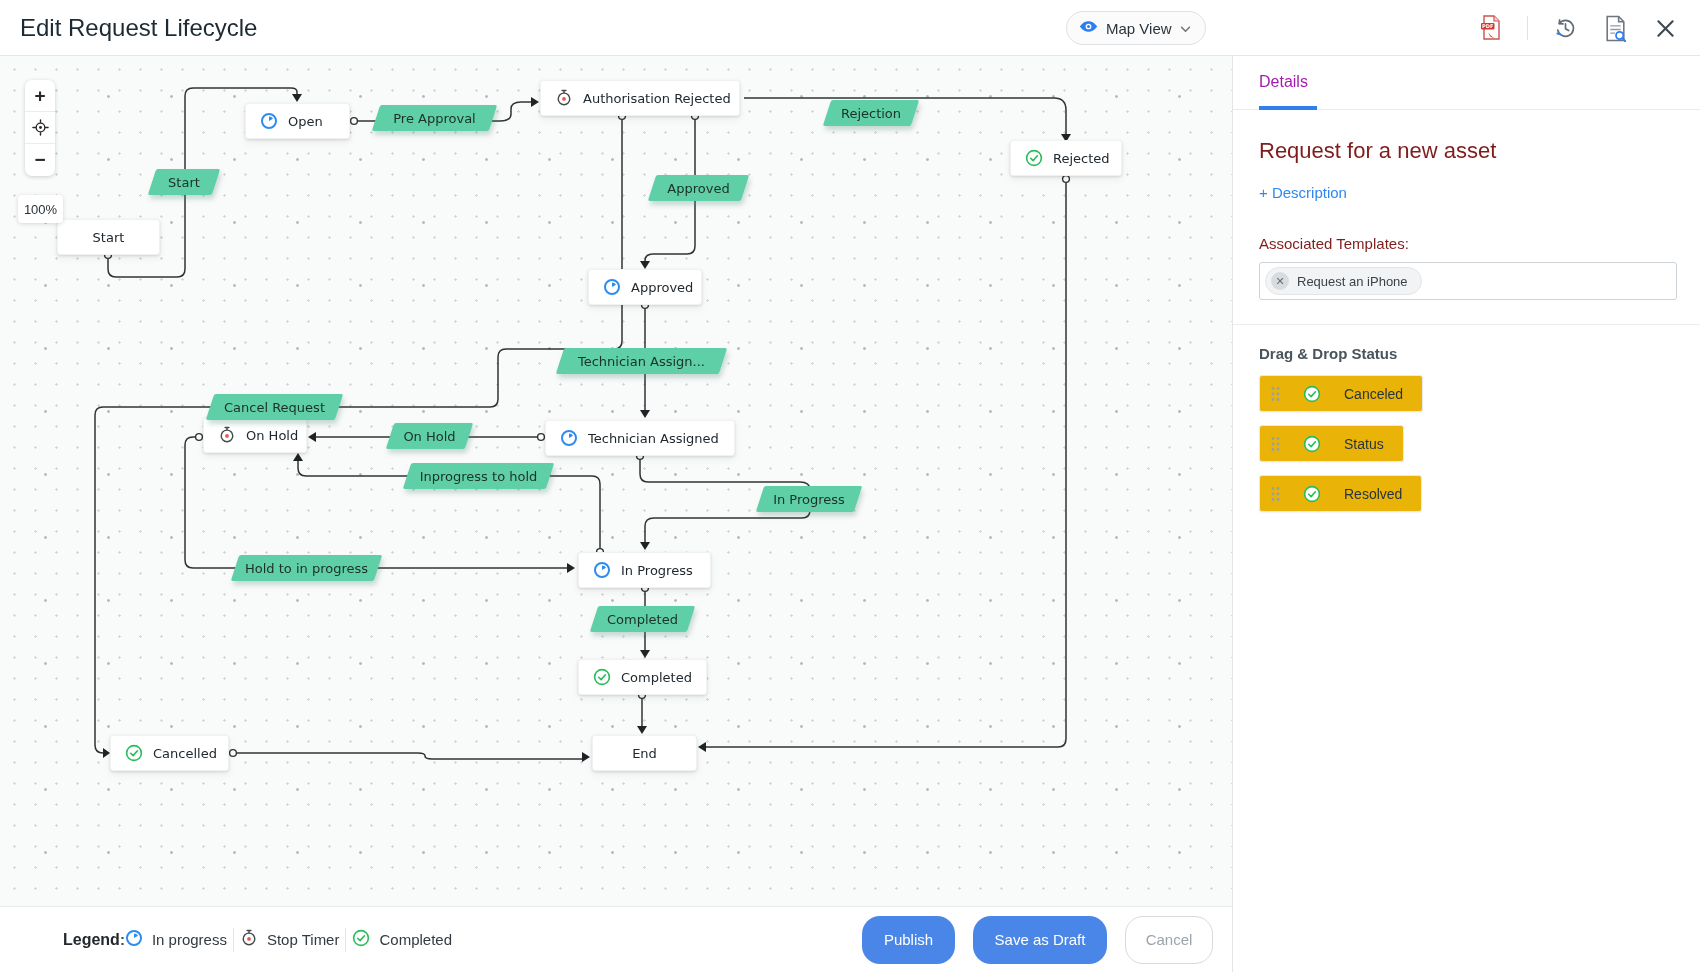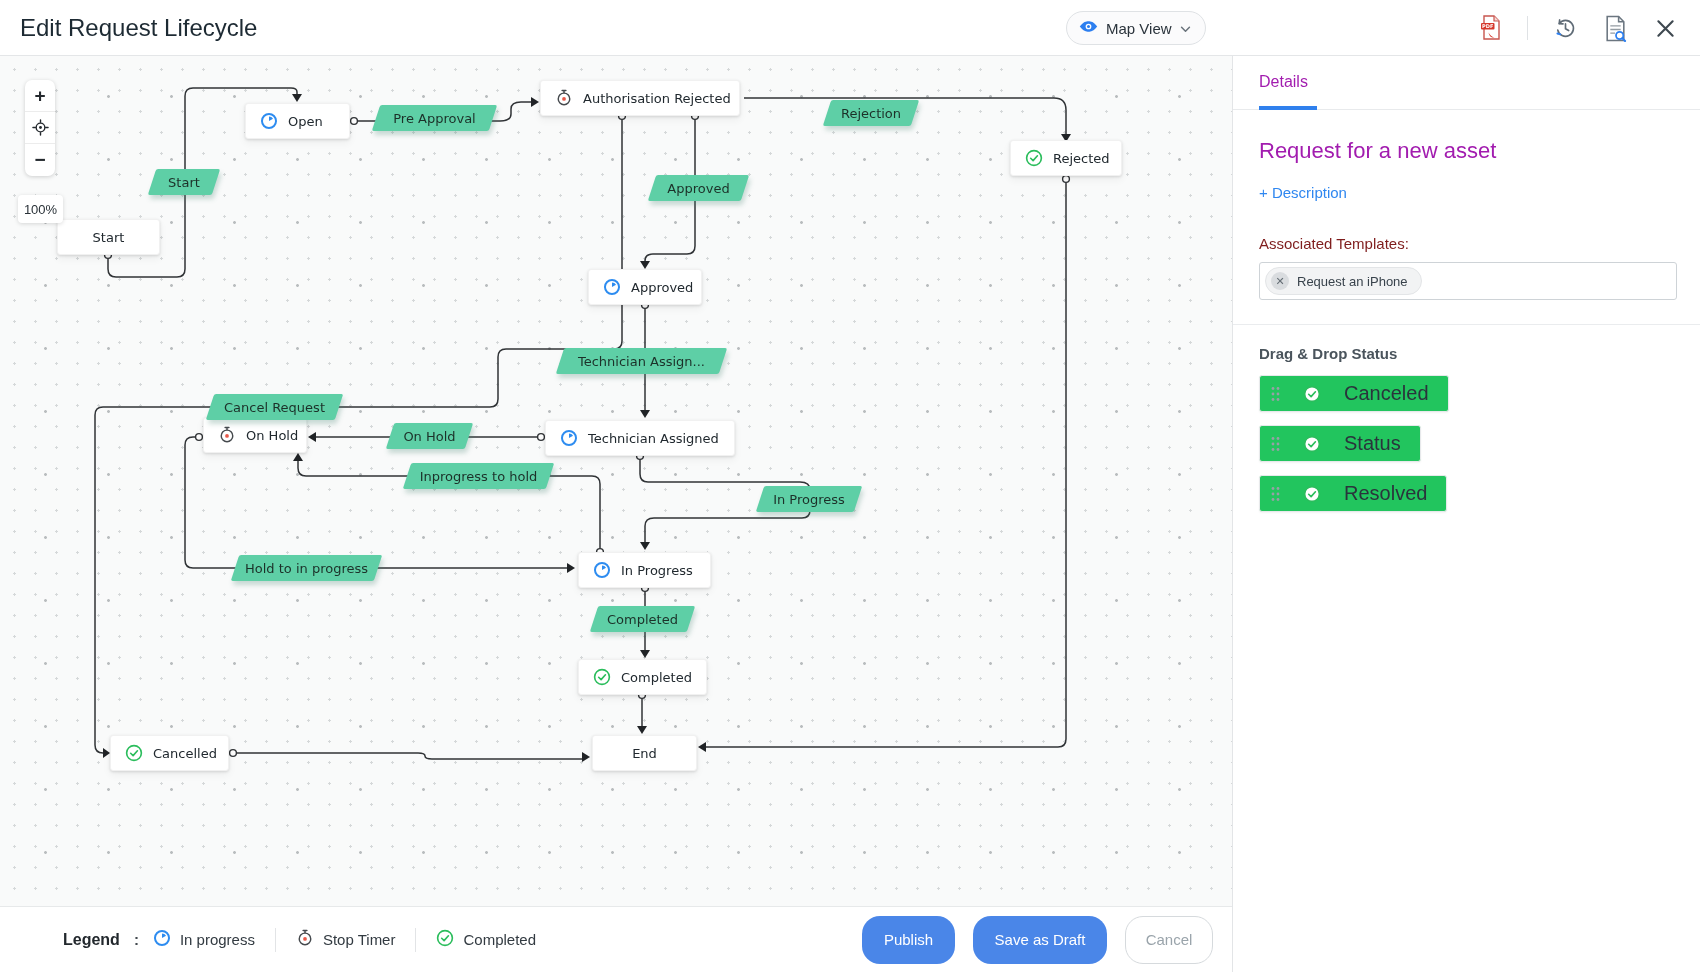--- a/index.html
+++ b/index.html
@@ -51,54 +51,54 @@
   .zbtn { width:30px; height:32px; display:flex; align-items:center; justify-content:center; cursor:pointer;
           font-size:19px; font-weight:700; color:#24292e; border-bottom:1px solid #ececec; }
   .zbtn:last-child { border-bottom:none; }
   .zoom-pct { position:absolute; left:18px; top:139px; width:45px; height:28px; background:#fff; border-radius:4px;
           box-shadow:0 1px 4px rgba(0,0,0,.15); display:flex; align-items:center; justify-content:center;
           font-size:13px; color:#2a3238; z-index:5; }
 
   
   .footer { position:absolute; left:0; top:906px; width:1232px; height:66px; background:#fff;
             border-top:1px solid #e7e9ea; z-index:10; display:flex; align-items:center; }
-  .legend { display:flex; align-items:center; margin-left:63px; gap:14px; }
+  .legend { display:flex; align-items:center; margin-left:63px; }
   .legend-title { font-size:16px; font-weight:700; color:#22282d; }
   .legend-colon { font-size:15px; color:#42494f; font-weight:700; }
   .legend-item { display:flex; align-items:center; gap:9px; font-size:15px; color:#323a41; }
   .legend-sep { width:1px; height:24px; background:#e2e4e6; margin:0 6px; }
   .footer-buttons { position:absolute; left:862px; display:flex; align-items:center; gap:18px; }
   .btn { height:48px; border-radius:18px; display:flex; align-items:center; justify-content:center;
          font-size:15px; cursor:pointer; }
   .btn-primary { background:#4a86e8; color:#fff; }
   .btn-publish { width:93px; }
   .btn-draft { width:134px; }
   .btn-cancel { width:88px; background:#fff; border:1px solid #d6dadd; color:#9aa4ab; }
 
   
   .sidebar { position:absolute; left:1232px; top:56px; width:468px; height:916px; background:#fff;
              border-left:1px solid #e3e5e7; z-index:15; }
   .tabbar { position:relative; height:54px; border-bottom:1px solid #e8eaec; }
   .tab { position:absolute; left:26px; top:17px; font-size:16px; color:#a21caf; cursor:pointer; }
   .tab-underline { position:absolute; left:26px; top:50px; width:58px; height:4px; background:#2f80ed; }
   .sb-body { padding:0 24px 0 26px; }
-  .sb-title { margin-top:28px; font-size:22px; color:#a21caf; font-weight:500; }
+  .sb-title { margin-top:28px; font-size:22px; color:#7f1d1d; font-weight:500; }
   .sb-desc { margin-top:20px; font-size:15px; color:#2f87f0; cursor:pointer; }
   .sb-assoc { margin-top:34px; font-size:15px; color:#7f1d1d; }
   .sb-input { margin-top:10px; width:418px; height:38px; border:1px solid #ced3d7; border-radius:3px;
               background:#fff; display:flex; align-items:center; padding:0 5px; cursor:text; }
   .chip { display:inline-flex; align-items:center; gap:8px; height:28px; padding:0 13px 0 5px;
           background:#f2f3f4; border:1px solid #e3e5e7; border-radius:14px; font-size:13px; color:#39434c; }
   .chip-x { width:18px; height:18px; border-radius:50%; background:#d9dcdf; color:#646d74; font-size:11px;
             display:flex; align-items:center; justify-content:center; cursor:pointer; }
   .sb-divider { margin-top:24px; width:468px; margin-left:-26px; height:1px; background:#eaecee; }
   .sb-dragtitle { margin-top:20px; font-size:15px; font-weight:700; color:#4a545c; }
   .status-item { margin-top:13px; display:inline-flex; align-items:center; gap:23px; height:37px;
-                 padding:0 19px 0 11px; background:#22c55e; border:1px solid #e7e9eb; border-radius:3px;
-                 box-shadow:0 1px 2px rgba(0,0,0,.05); font-size:20px; color:#2a343c; cursor:grab; }
+                 padding:0 19px 0 11px; background:#eab308; border:1px solid #e7e9eb; border-radius:3px;
+                 box-shadow:0 1px 2px rgba(0,0,0,.05); font-size:14px; color:#2a343c; cursor:grab; }
   .status-list { display:flex; flex-direction:column; align-items:flex-start; }
   .drag-dots { display:flex; align-items:center; }
 </style>
 </head>
 <body>
 
 <div class="app">
 
   <div class="header">
     <div class="header-title">Edit Request Lifecycle</div>

